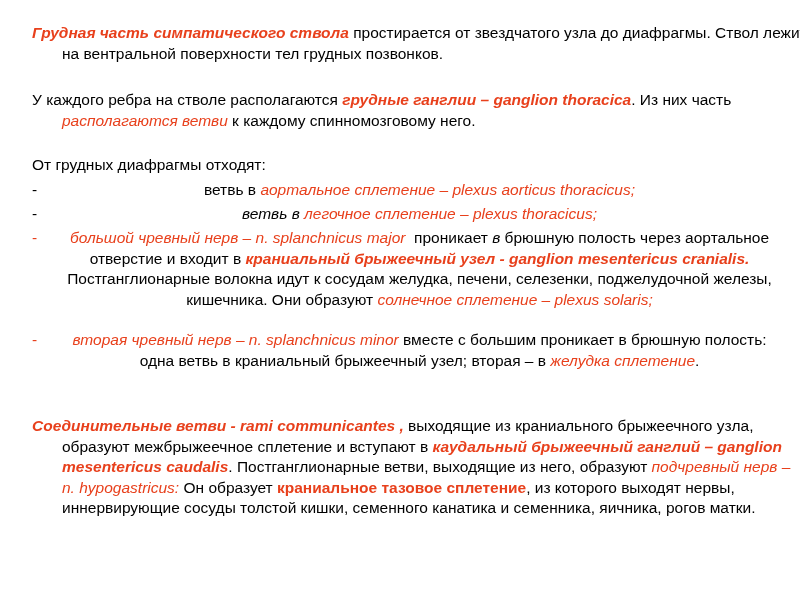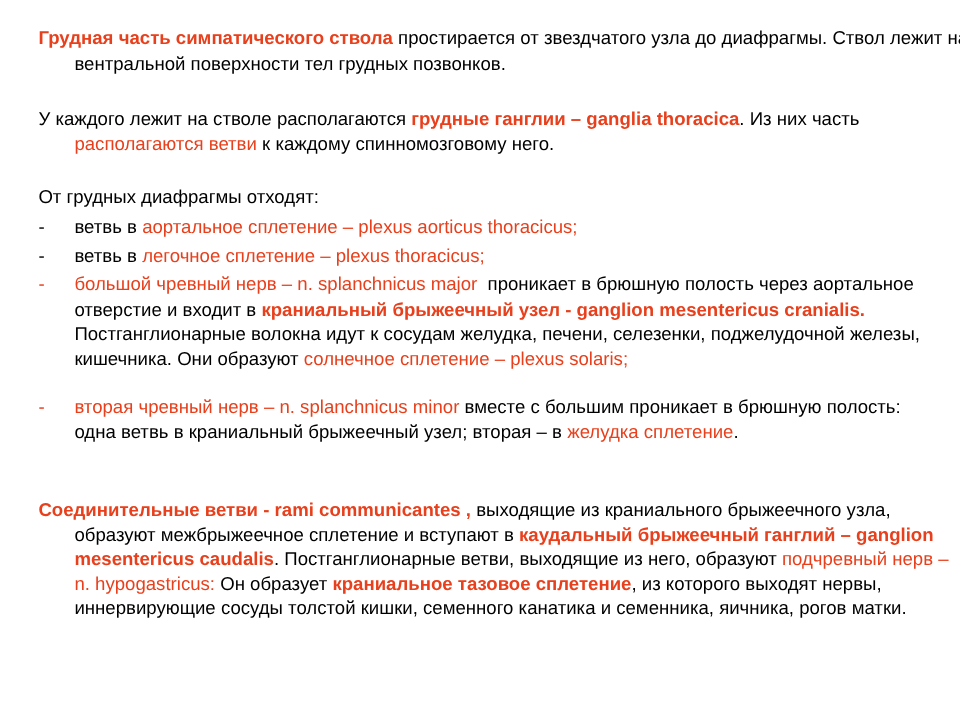--- a/index.html
+++ b/index.html
@@ -9,37 +9,37 @@
   }
   .slide { position: relative; width: 800px; height: 600px; }
   .para {
     position: absolute; left: 32px; width: 745px;
     line-height: 20.5px; padding-left: 30px; text-indent: -30px;
   }
   .li {
     position: absolute; left: 32px; width: 745px; line-height: 20.5px;
   }
   .li .dash { position: absolute; left: 0; top: 0; width: 20px; }
-  .li .body { display: block; margin-left: 30px; }
+  .li .body { display: block; margin-left: 30px; text-align: center; }
   .r { color: #e8401c; }
-  .i { }
+  .i { font-style: italic; }
   .b { font-weight: bold; }
   .dash.red { color: #e8401c; }
 </style>
 </head>
 <body>
 
 <div class="slide">
 
   <div class="para" style="top:23px;">
     <span class="r i b">Грудная часть симпатического ствола</span><span> простирается от звездчатого узла до диафрагмы. Ствол лежит на вентральной поверхности тел грудных позвонков.</span>
   </div>
 
   <div class="para" style="top:90px;">
-    <span>У каждого лежит на стволе располагаются </span><span class="r i b">грудные ганглии – ganglia thoracica</span><span>. Из них часть </span><span class="r i">располагаются ветви</span><span> к каждому спинномозговому него.</span>
+    <span>У каждого ребра на стволе располагаются </span><span class="r i b">грудные ганглии – ganglion thoracica</span><span>. Из них часть </span><span class="r i">располагаются ветви</span><span> к каждому спинномозговому него.</span>
   </div>
 
   <div class="para" style="top:155px;">
     <span>От грудных диафрагмы отходят:</span>
   </div>
 
   <div class="li" style="top:180px;">
     <span class="dash">-</span>
     <span class="body"><span>ветвь в </span><span class="r i">аортальное сплетение – plexus aorticus thoracicus;</span></span>
   </div>

